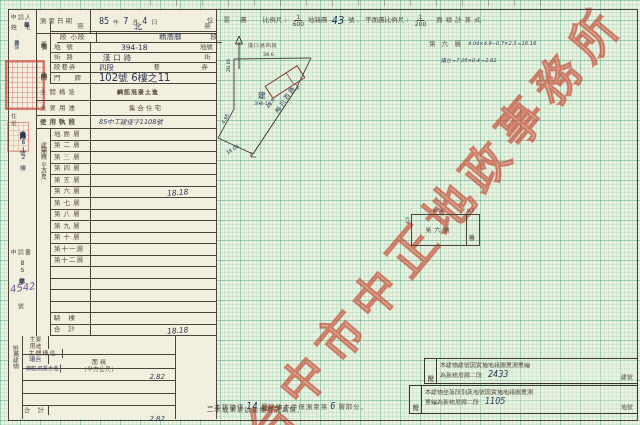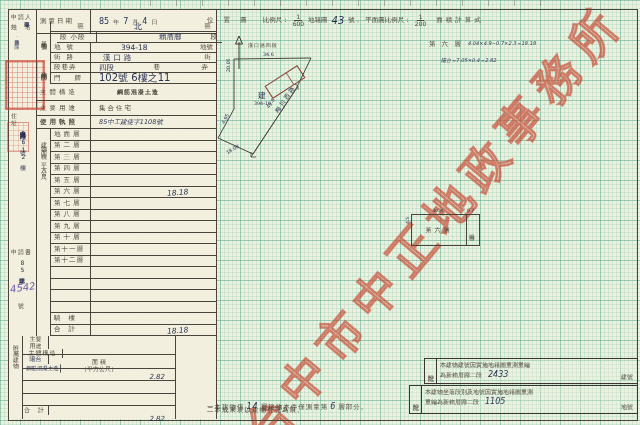--- a/index.html
+++ b/index.html
@@ -146,21 +146,21 @@
 
     <div class="trow p" style="left:28px;top:74px;width:179px;height:17px;box-sizing:border-box;">
       <div class="lab" style="width:54px;letter-spacing:3px;">主體構造</div>
       <div class="val">
           <span class="pt" style="font-size:6px;font-weight:bold;margin-left:18px;letter-spacing:1px;">鋼筋混凝土造</span>
         </div>
     </div>
     <div class="trow p" style="left:28px;top:91px;width:179px;height:15px;box-sizing:border-box;">
       <div class="lab" style="width:54px;letter-spacing:3px;">主要用途</div>
       <div class="val">
-          <span class="pt" style="font-size:6.5px;letter-spacing:2px;">集合住宅</span>
+          <span class="pt" style="font-size:6.5px;margin-left:30px;letter-spacing:2px;">集合住宅</span>
         </div>
     </div>
     <div class="trow p" style="left:28px;top:106px;width:179px;height:13px;box-sizing:border-box;">
       <div class="lab" style="width:54px;letter-spacing:3px;font-weight:bold;">使用執照</div>
       <div class="val">
           <span class="hw" style="font-size:6.5px;font-style:italic;">85中工建使字1108號</span>
         </div>
     </div>
 
     <div class="p" style="left:28px;top:119px;width:14px;height:207px;border-right:1px solid #4a443c;box-sizing:border-box;display:flex;justify-content:center;">

